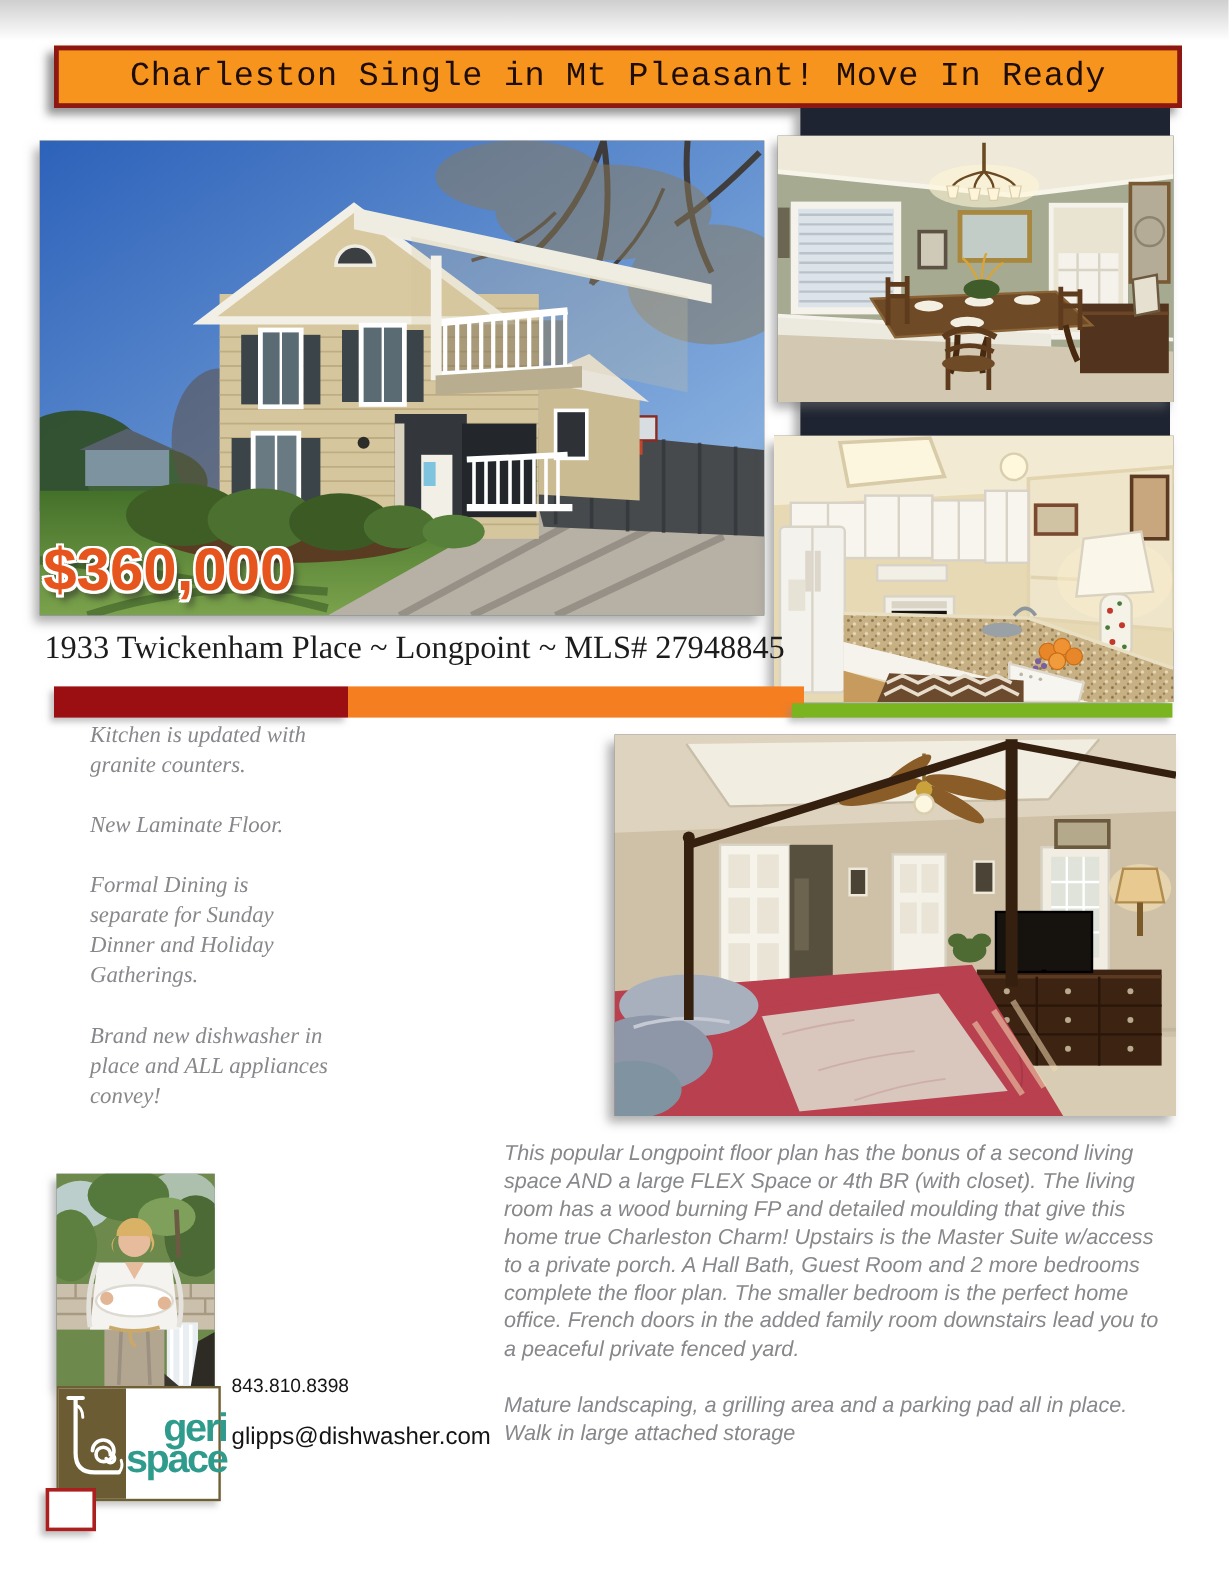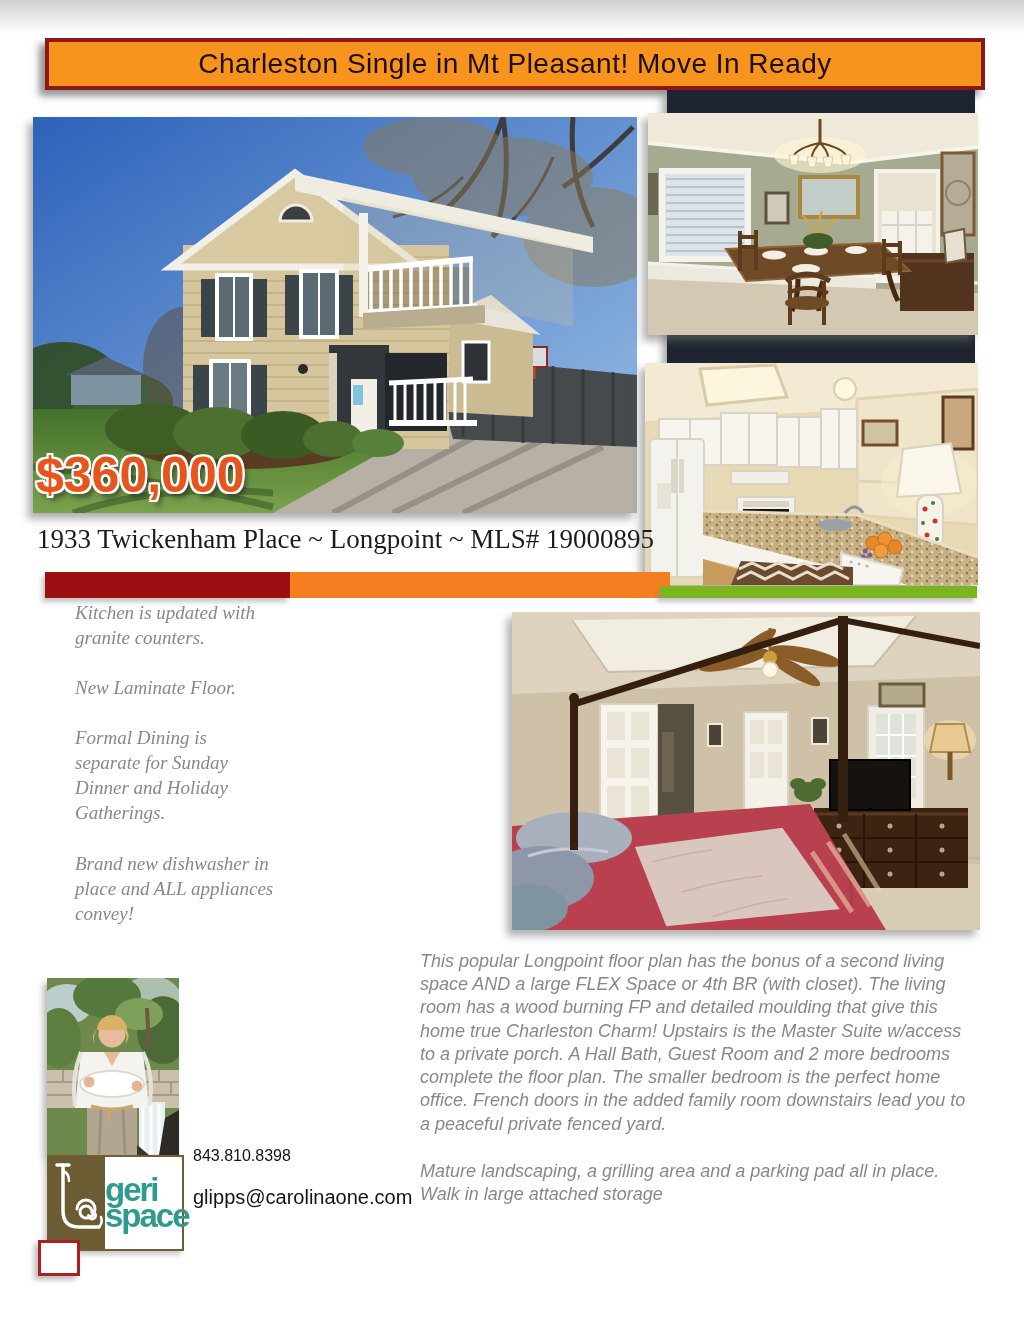--- a/index.html
+++ b/index.html
@@ -6,21 +6,21 @@
   #flyer{position:relative;width:1024px;height:1325px;background:#fff;overflow:hidden;
          font-family:"Liberation Sans",sans-serif;}
   #flyer::before{content:"";position:absolute;left:0;top:0;width:1024px;height:34px;
          background:linear-gradient(#cfcfcf,#ffffff);}
   .abs{position:absolute;}
 
   
   .banner{left:45px;top:38px;width:932px;height:44px;background:#F7941E;
           border:4px solid #8D1712;box-shadow:-6px 6px 7px rgba(90,90,90,.65);
           display:flex;align-items:center;justify-content:center;}
-  .banner span{font-family:Liberation Sans, sans-serif;font-size:28px;color:#1e0d03;letter-spacing:.5px;}
+  .banner span{font-family:Liberation Mono, monospace;font-size:28px;color:#1e0d03;letter-spacing:.5px;}
 
   
   .ph{box-shadow:-5px 6px 8px rgba(110,110,110,.55);overflow:hidden;background:#888;}
   .ph svg{display:block;}
   .mainphoto{left:33px;top:117px;width:604px;height:396px;}
   .navy{left:667px;top:90px;width:308px;height:280px;background:#1e2431;
         box-shadow:-5px 5px 7px rgba(110,110,110,.55);}
   .dining{left:648px;top:113px;width:330px;height:222px;}
   .kitchen{left:645px;top:363px;width:333px;height:222px;}
   .bedroom{left:512px;top:612px;width:468px;height:318px;}
@@ -50,21 +50,21 @@
   .desc p{margin:0 0 24px 0;}
 
   
   .phone{left:193px;top:1147px;font-size:16px;color:#141414;}
   .email{left:193px;top:1186px;font-size:20px;color:#141414;}
 
   
   .logo{left:47px;top:1155px;width:133px;height:92px;border:2px solid #6F5F35;background:#fff;
         display:flex;box-shadow:-3px 4px 5px rgba(140,140,140,.45);}
   .logo-orn{width:56px;height:100%;background:#6B5C34;flex:none;}
-  .logo-text{flex:1;display:flex;flex-direction:column;justify-content:center;align-items:flex-start;
+  .logo-text{flex:1;display:flex;flex-direction:column;justify-content:center;align-items:flex-end;
              font-weight:700;font-size:33px;line-height:.8;color:#2E9B8C;letter-spacing:-2px;}
 
   
   .redsq{left:38px;top:1240px;width:36px;height:30px;background:#fff;border:3px solid #AC1F1F;
          box-shadow:-4px 4px 5px rgba(130,130,130,.5);}
 </style>
 </head>
 <body>
 
 <div id="flyer">
@@ -356,21 +356,21 @@
 
       <polygon points="58,196 150,222 58,222" fill="#c79a5d"></polygon>
       <polygon points="96,198 208,204 208,222 86,222" fill="#6b4a2e"></polygon>
       <g stroke="#e8decd" stroke-width="3" fill="none">
         <path d="M92,216 l14,-7 14,7 14,-7 14,7 14,-7 14,7 14,-7 14,7"></path>
         <path d="M94,206 l13,-6 13,6 13,-6 13,6 13,-6 13,6 13,-6 13,6"></path>
       </g>
     </svg>
   </div>
 
-  <div class="abs address">1933 Twickenham Place ~ Longpoint ~ MLS# 19000895</div>
+  <div class="abs address">1933 Twickenham Place ~ Longpoint ~ MLS# 27948845</div>
 
   <div class="abs bar bar-red"></div>
   <div class="abs bar bar-orange"></div>
   <div class="abs bar-green abs"></div>
 
   <div class="abs gtxt highlights">
     <p>Kitchen is updated with granite counters.</p>
     <p>New Laminate Floor.</p>
     <p>Formal Dining is separate for Sunday Dinner and Holiday Gatherings.</p>
     <p>Brand new dishwasher in place and ALL appliances convey!</p>
@@ -546,17 +546,17 @@
         </g>
       </svg>
     </div>
     <div class="logo-text">
       <span>geri</span>
       <span>space</span>
     </div>
   </div>
 
   <div class="abs phone">843.810.8398</div>
-  <div class="abs email">glipps@carolinaone.com</div>
+  <div class="abs email">glipps@dishwasher.com</div>
 
   <div class="abs redsq"></div>
 
 </div>
 
 </body></html>

